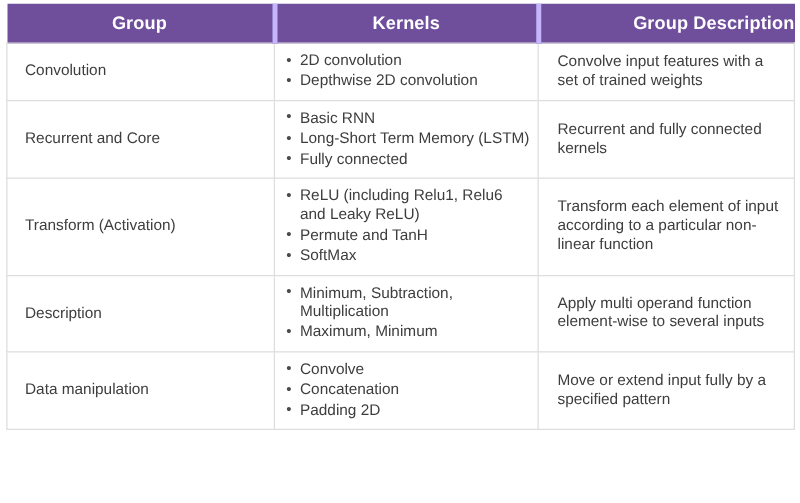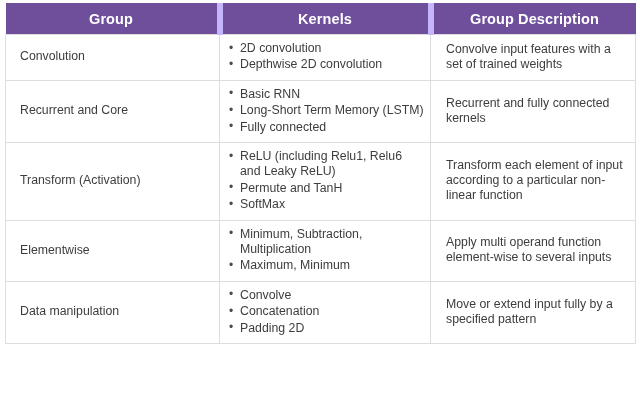--- a/index.html
+++ b/index.html
@@ -32,24 +32,24 @@
 
   thead th {
     background: #6F4E9C;
     color: #ffffff;
     font-size: 14.5px;
     font-weight: bold;
     text-align: center;
     height: 31px;
     padding: 0;
     border: none;
-    border-right: 6px solid #c4b5fd;
+    border-right: 4px solid #c4b5fd;
     letter-spacing: 0.1px;
   }
-  thead th:last-child { border-right: none; }
+  thead th:last-child { border-right: none; text-align: right; }
 
   tbody td {
     border: 1px solid #dddddd;
     border-top: none;
     color: #3d3d3d;
     font-size: 12.3px;
     line-height: 15.2px;
     vertical-align: middle;
     padding: 6px 10px 7px 12px;
     box-sizing: border-box;
@@ -140,21 +140,21 @@
               <li><span class="bullet">•</span><span>ReLU (including Relu1, Relu6 and Leaky ReLU)</span></li>
               <li><span class="bullet">•</span><span>Permute and TanH</span></li>
               <li><span class="bullet">•</span><span>SoftMax</span></li>
             </ul>
           </td>
           <td class="col-desc">
             <span class="desc-text">Transform each element of input according to a particular non-linear function</span>
           </td>
         </tr>
         <tr>
-          <td class="col-group">Elementwise</td>
+          <td class="col-group">Description</td>
           <td class="col-kernels">
             <ul class="kernel-list">
               <li><span class="bullet">•</span><span>Minimum, Subtraction, Multiplication</span></li>
               <li><span class="bullet">•</span><span>Maximum, Minimum</span></li>
             </ul>
           </td>
           <td class="col-desc">
             <span class="desc-text">Apply multi operand function element-wise to several inputs</span>
           </td>
         </tr>

